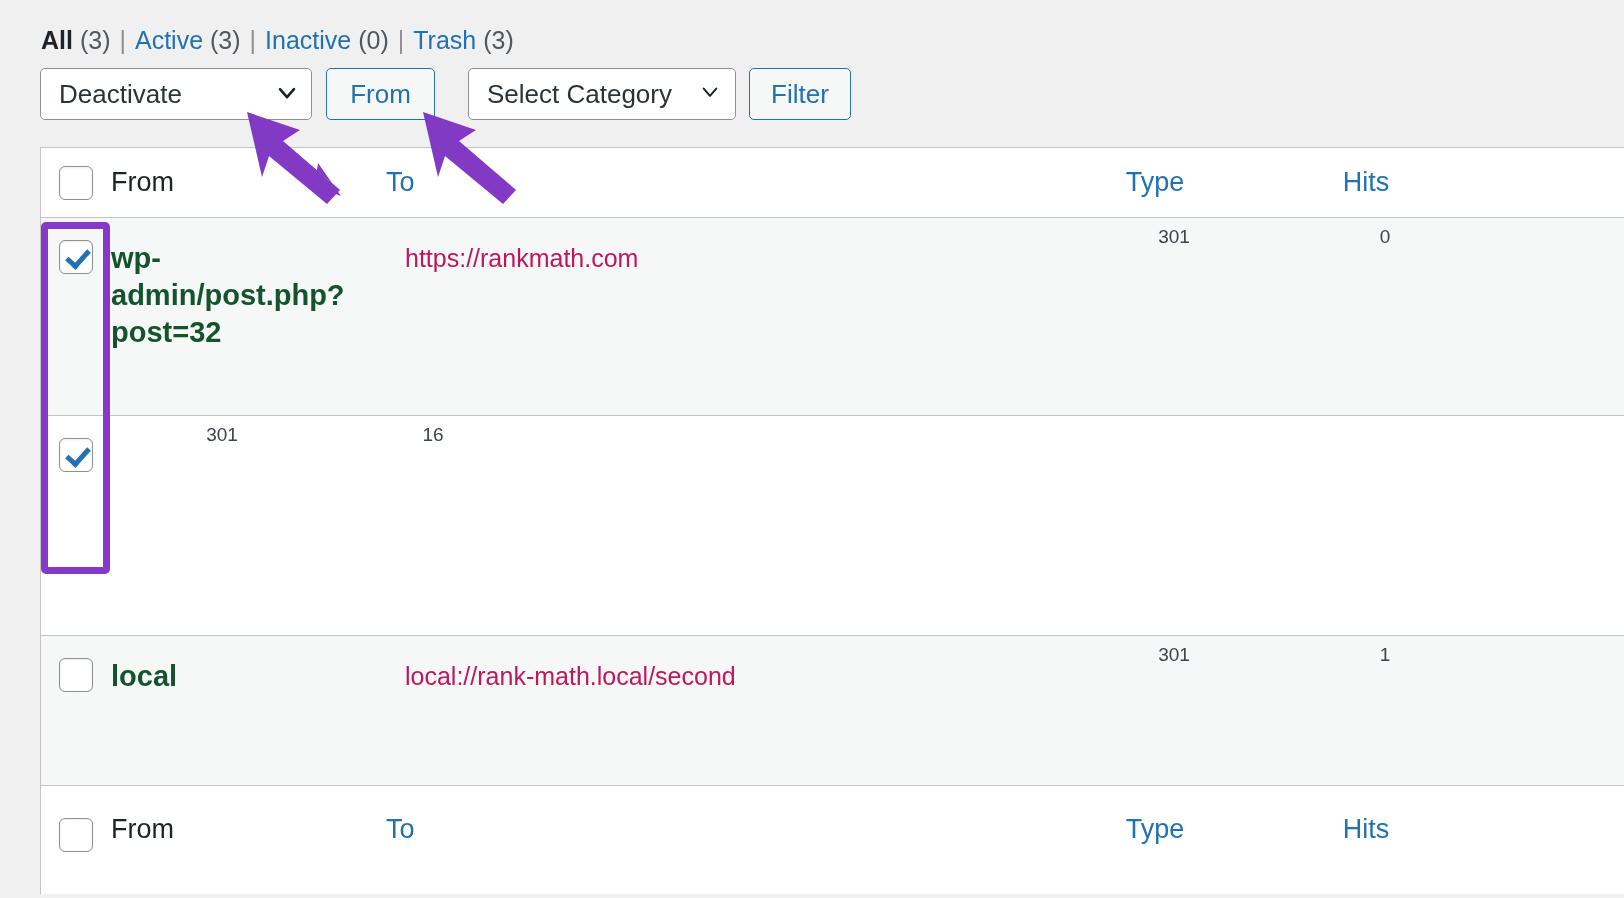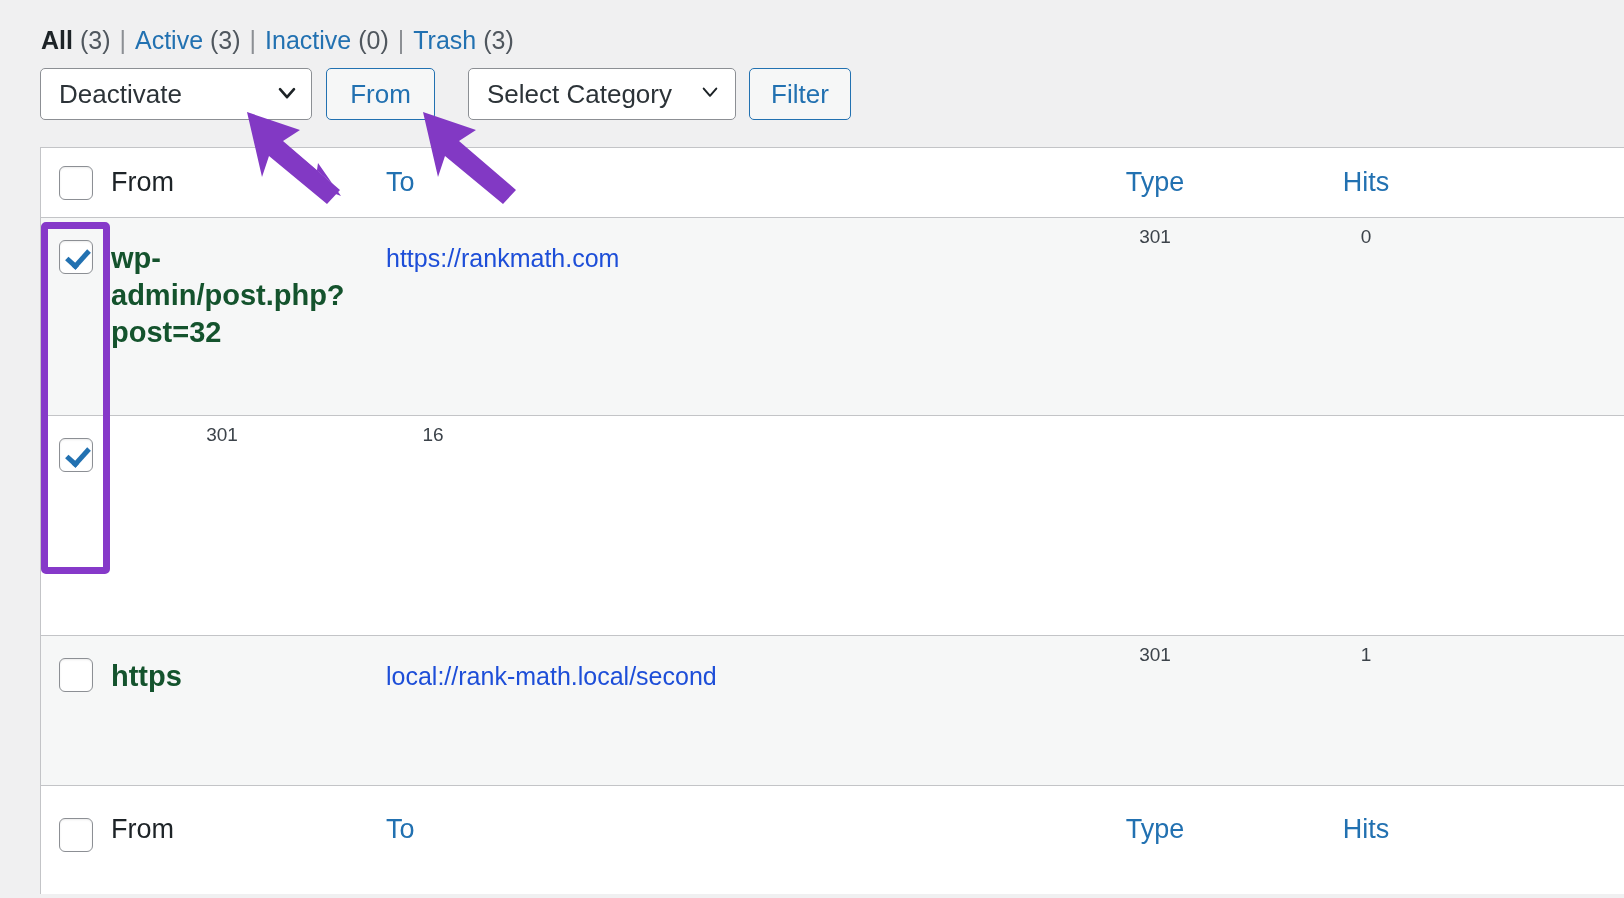--- a/index.html
+++ b/index.html
@@ -123,24 +123,25 @@
     font-size: 29px;
     font-weight: 700;
     color: #14532d;
     line-height: 37px;
     cursor: pointer;
     word-break: break-word;
     padding-top: 22px;
   }
   .r-to {
     font-size: 25px;
-    color: #1d4ed8;
+    color: #be185d;
     line-height: 37px;
     padding-top: 22px;
     word-break: break-word;
+    margin-left: 19px;
   }
   .r-num {
     font-size: 19px;
     color: #3c434a;
     line-height: 37px;
     padding-top: 22px;
   }
 
   .row.h1 { height: 198px; }
   .row.h2 { height: 220px; }
@@ -243,21 +244,21 @@
         <span class="cb checked"></span>
       </div>
       <div class="c-type"><span class="r-num">301</span></div>
       <div class="c-hits"><span class="r-num">16</span></div>
     </div>
 
     <div class="row body-row h3 r-alt">
       <div class="c-cb">
         <span class="cb"></span>
       </div>
-      <div class="c-from"><span class="r-from-link">https</span></div>
+      <div class="c-from"><span class="r-from-link">local</span></div>
       <div class="c-to r-to">local://rank-math.local/second</div>
       <div class="c-type"><span class="r-num">301</span></div>
       <div class="c-hits"><span class="r-num">1</span></div>
     </div>
 
     <div class="row ftr">
       <div class="c-cb">
         <span class="cb"></span>
       </div>
       <div class="c-from"><span class="h-plain">From</span></div>

